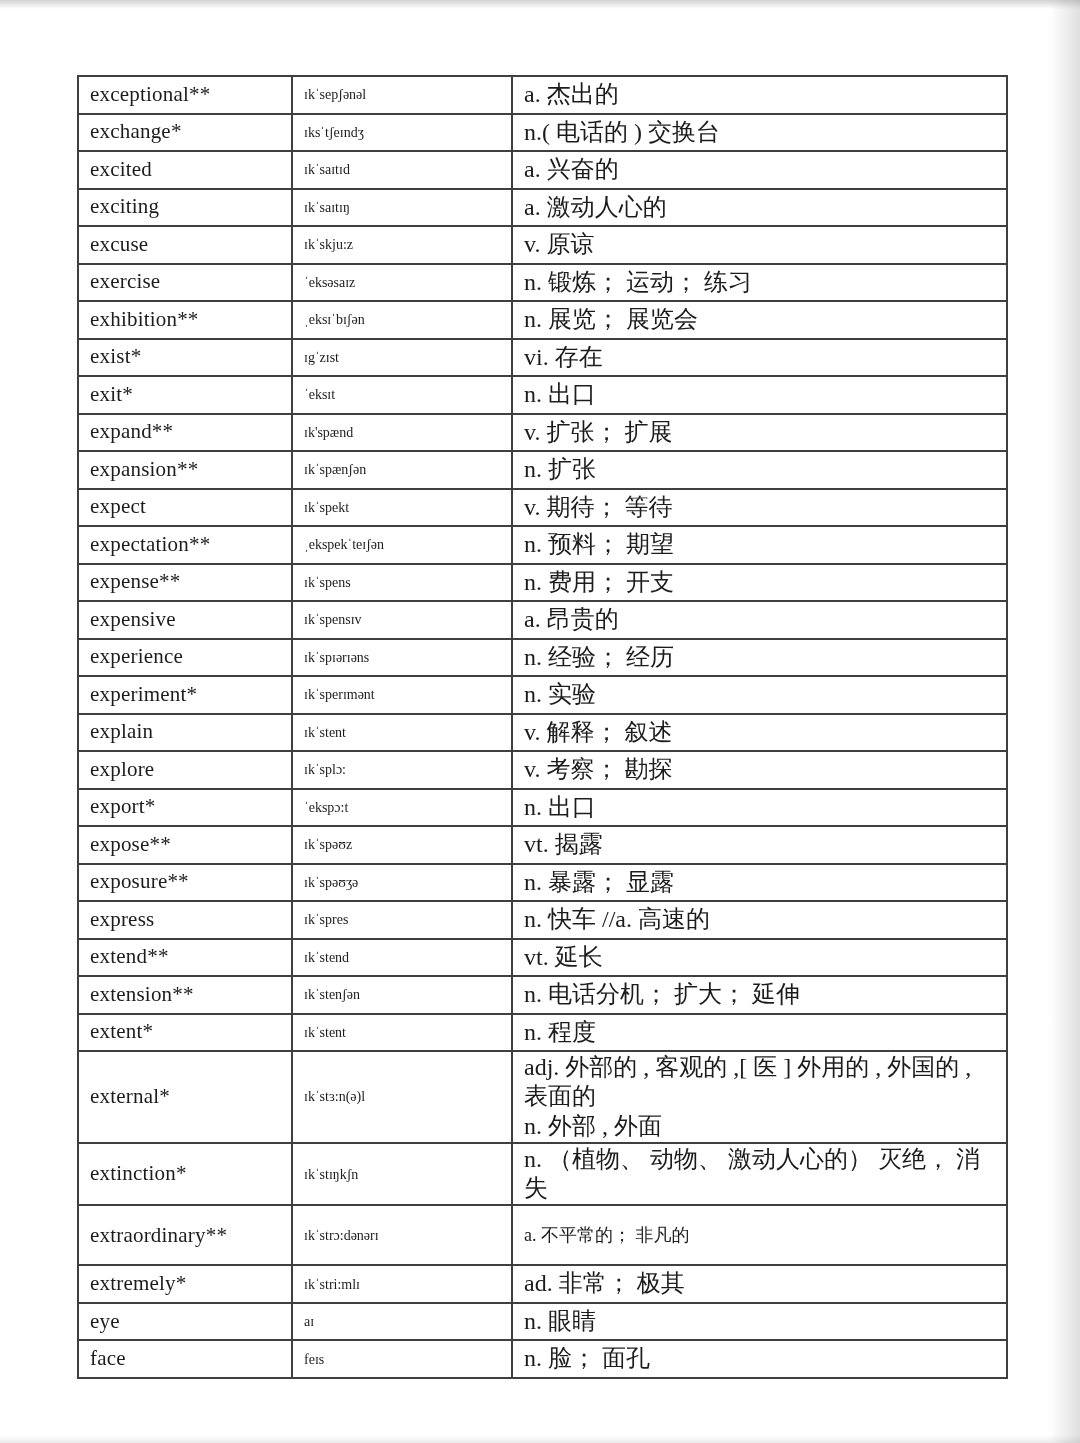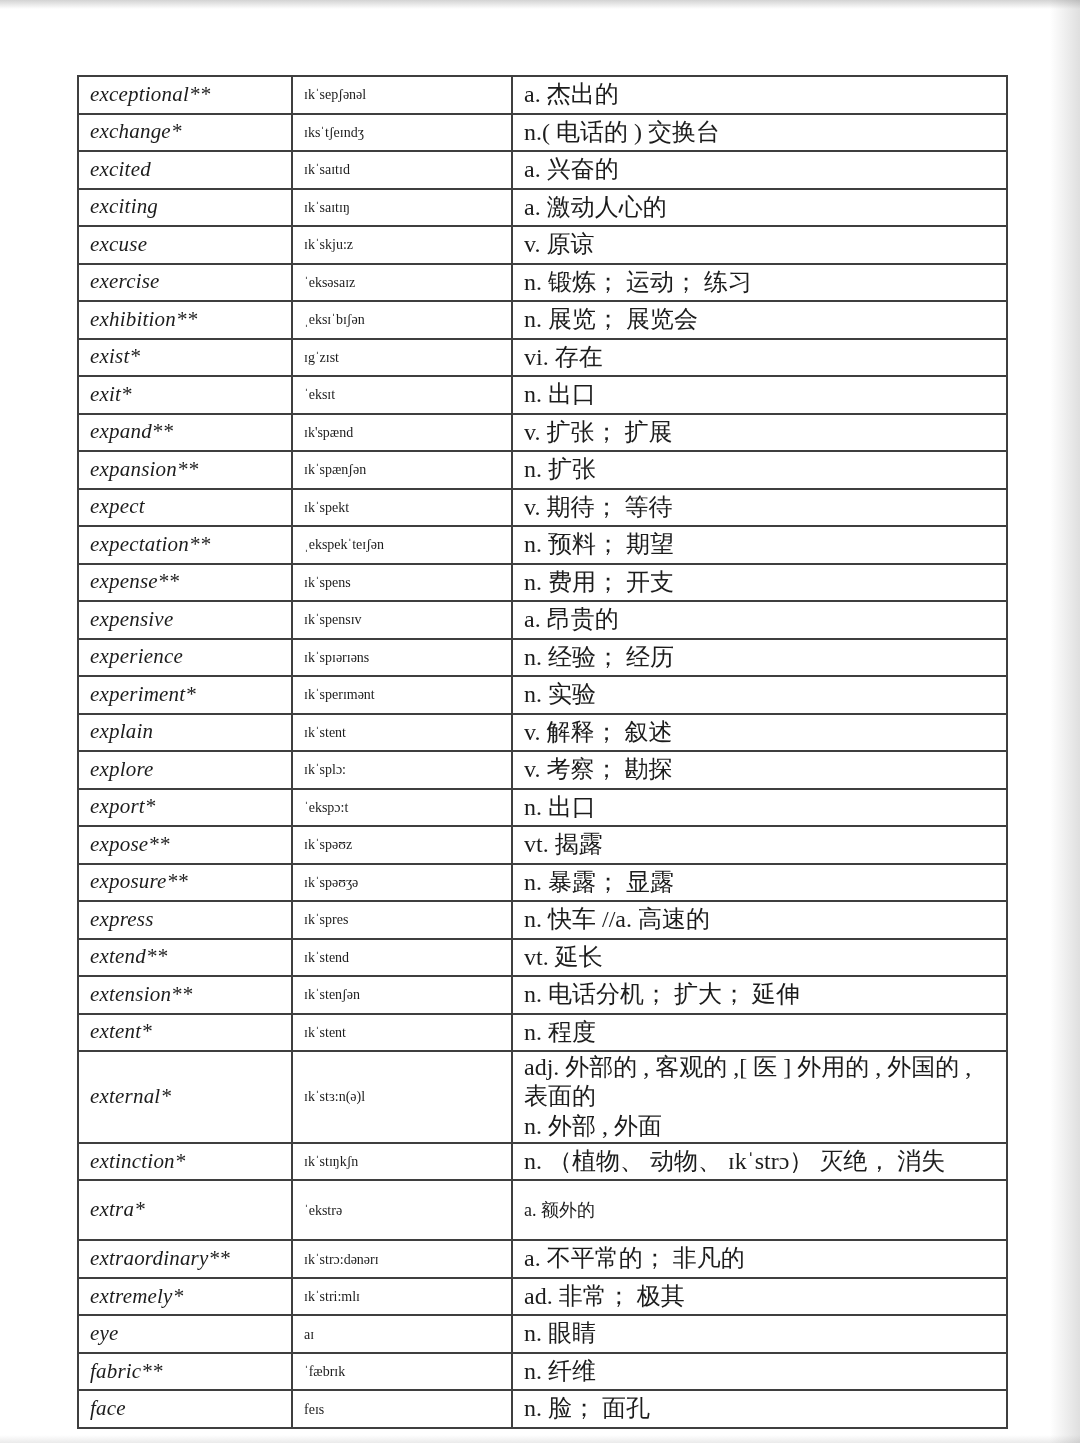--- a/index.html
+++ b/index.html
@@ -35,21 +35,21 @@
     border: 2px solid var(--border);
     height: 33.5px;
     padding: 1px 8px 1px 11px;
     color: var(--text);
     font-family: "Liberation Serif", "DejaVu Serif", serif;
     font-size: 21px;
     line-height: 1.22;
     vertical-align: middle;
     overflow: hidden;
   }
-  td.word { letter-spacing: 0.2px; font-style: italic; }
+  td.word { letter-spacing: 0.2px; }
   td.phonetic { font-size: 14px; }
   td.meaning {
     font-size: 24px;
     white-space: pre-line;
   }
   
   tr:nth-child(29) td { height: 56px; }
   tr:nth-child(29) td.meaning { font-size: 18px; line-height: 1.4; }
 </style>
 </head>
@@ -194,46 +194,36 @@
   </tr>
       <tr>
     <td class="word">external*</td>
     <td class="phonetic">ɪkˈstɜ:n(ə)l</td>
     <td class="meaning">adj. 外部的 , 客观的 ,[ 医 ] 外用的 , 外国的 , 表面的
 n. 外部 , 外面</td>
   </tr>
       <tr>
     <td class="word">extinction*</td>
     <td class="phonetic">ɪkˈstɪŋkʃn</td>
-    <td class="meaning">n. （植物、 动物、 ɪkˈstrɔ） 灭绝， 消失</td>
-  </tr>
-      <tr>
-    <td class="word">extra*</td>
-    <td class="phonetic">ˈekstrə</td>
-    <td class="meaning">a. 额外的</td>
+    <td class="meaning">n. （植物、 动物、 激动人心的） 灭绝， 消失</td>
   </tr>
       <tr>
     <td class="word">extraordinary**</td>
     <td class="phonetic">ɪkˈstrɔ:dənərɪ</td>
     <td class="meaning">a. 不平常的； 非凡的</td>
   </tr>
       <tr>
     <td class="word">extremely*</td>
     <td class="phonetic">ɪkˈstri:mlɪ</td>
     <td class="meaning">ad. 非常； 极其</td>
   </tr>
       <tr>
     <td class="word">eye</td>
     <td class="phonetic">aɪ</td>
     <td class="meaning">n. 眼睛</td>
-  </tr>
-      <tr>
-    <td class="word">fabric**</td>
-    <td class="phonetic">ˈfæbrɪk</td>
-    <td class="meaning">n. 纤维</td>
   </tr>
       <tr>
     <td class="word">face</td>
     <td class="phonetic">feɪs</td>
     <td class="meaning">n. 脸； 面孔</td>
   </tr>
     </tbody>
 </table>
 
 </body></html>

